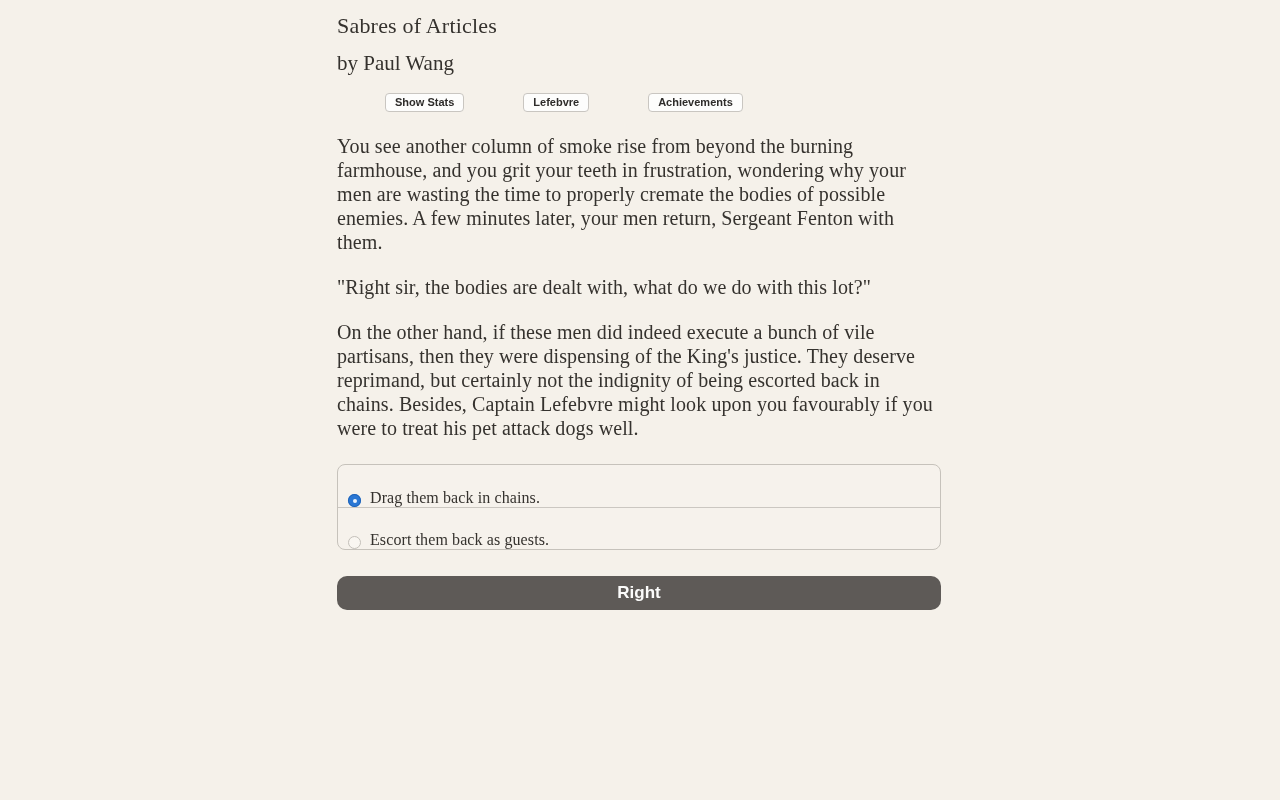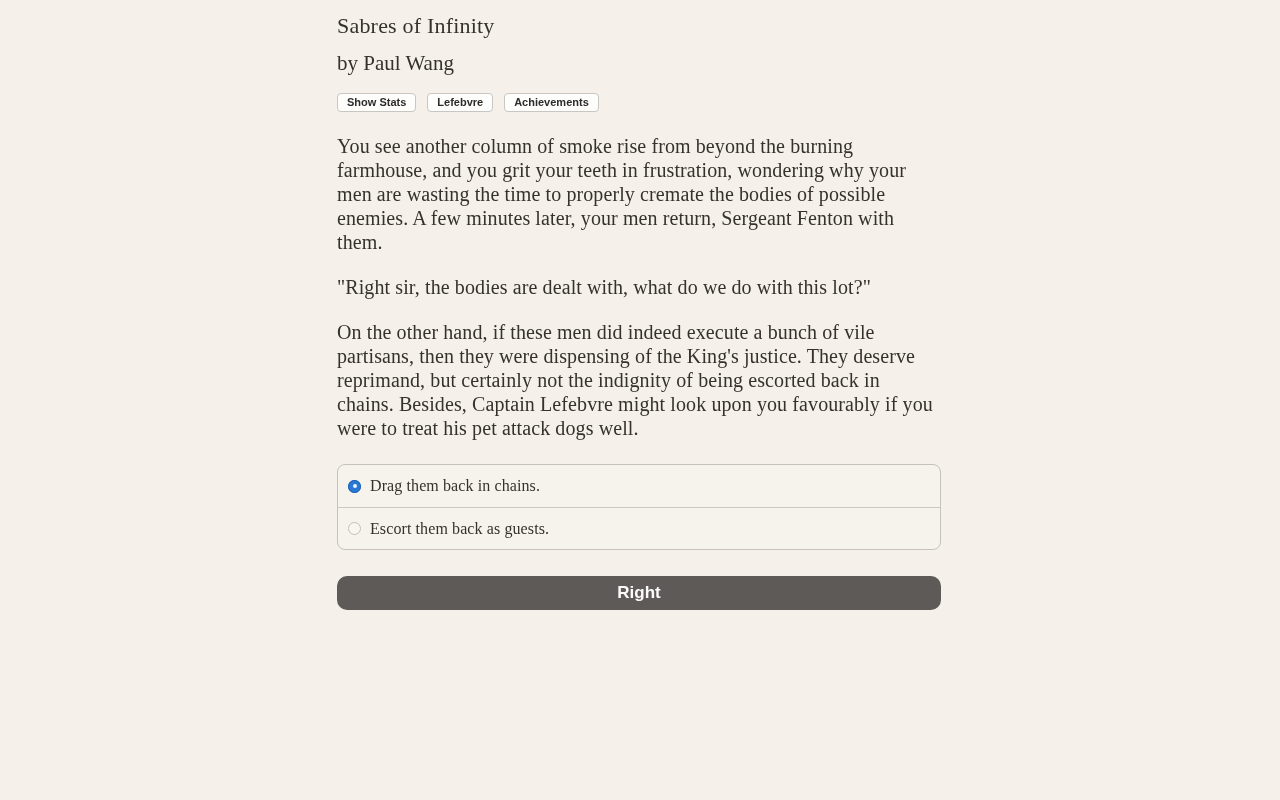--- a/index.html
+++ b/index.html
@@ -41,40 +41,41 @@
     font-family: "Liberation Sans", sans-serif;
     font-size: 11px;
     font-weight: 700;
     color: #2e2c2a;
     background: #fdfdfc;
     border: 1px solid #c9c6c1;
     border-radius: 4px;
     padding: 2px 9px 3px;
     line-height: 12px;
     cursor: pointer;
+    margin-left: 48px;
   }
   .story {
     margin-top: 22px;
   }
   .story p {
     font-size: 20px;
     line-height: 24px;
     margin-bottom: 21px;
     letter-spacing: 0.1px;
   }
   .choices {
     margin-top: 24px;
     border: 1px solid var(--border);
     border-radius: 8px;
     background: rgba(255,255,255,0.12);
     overflow: hidden;
   }
   .choice-row {
     display: flex;
-    align-items: center;
+    align-items: flex-end;
     height: 42px;
     padding: 0 12px 0 10px;
     cursor: pointer;
   }
   .choice-row + .choice-row {
     border-top: 1px solid #cbc7c1;
   }
   .radio {
     width: 13px;
     height: 13px;
@@ -118,21 +119,21 @@
     display: flex;
     align-items: center;
     justify-content: center;
   }
 </style>
 </head>
 <body>
 
 <div class="container">
 
-  <h1 class="game-title">Sabres of Infinity</h1>
+  <h1 class="game-title">Sabres of Articles</h1>
 
   <div class="byline">by Paul Wang</div>
 
   <div class="toolbar">
     <button>Show Stats</button>
     <button>Lefebvre</button>
     <button>Achievements</button>
   </div>
 
   <div class="story">

